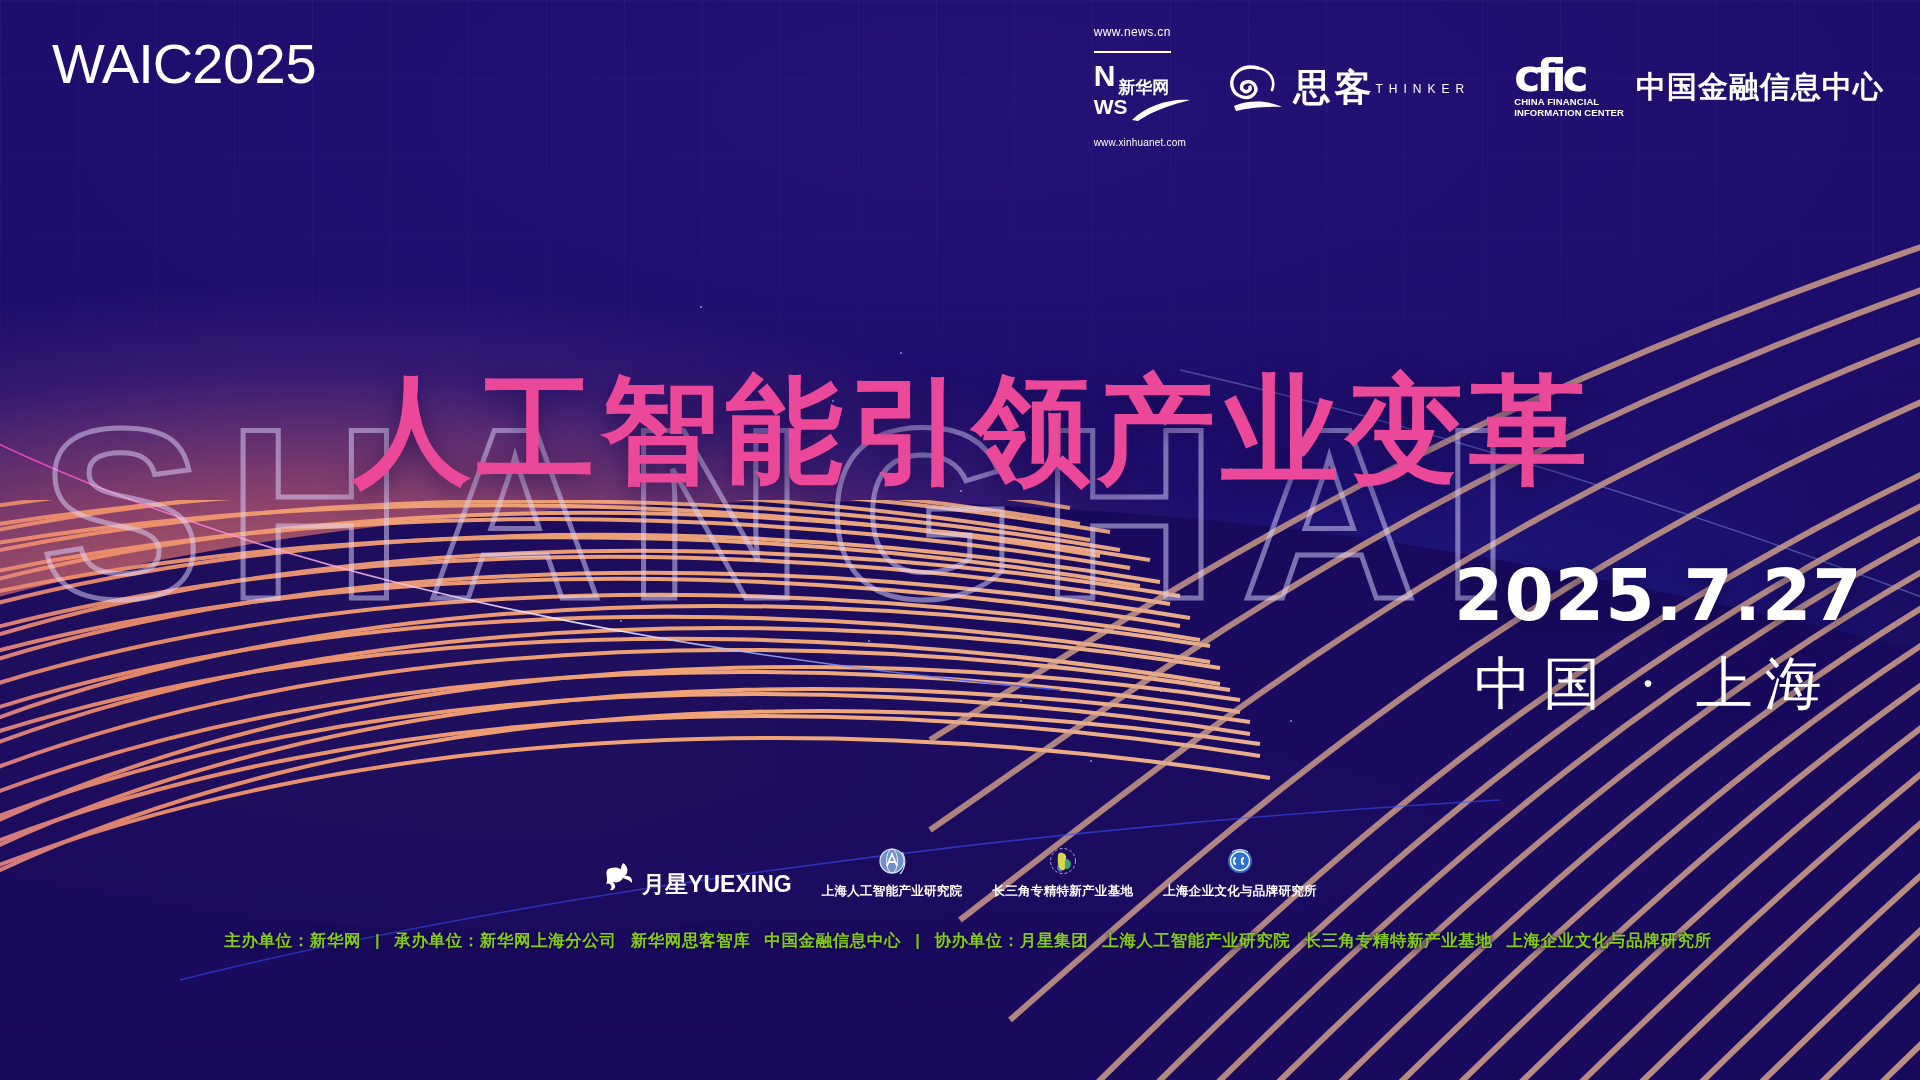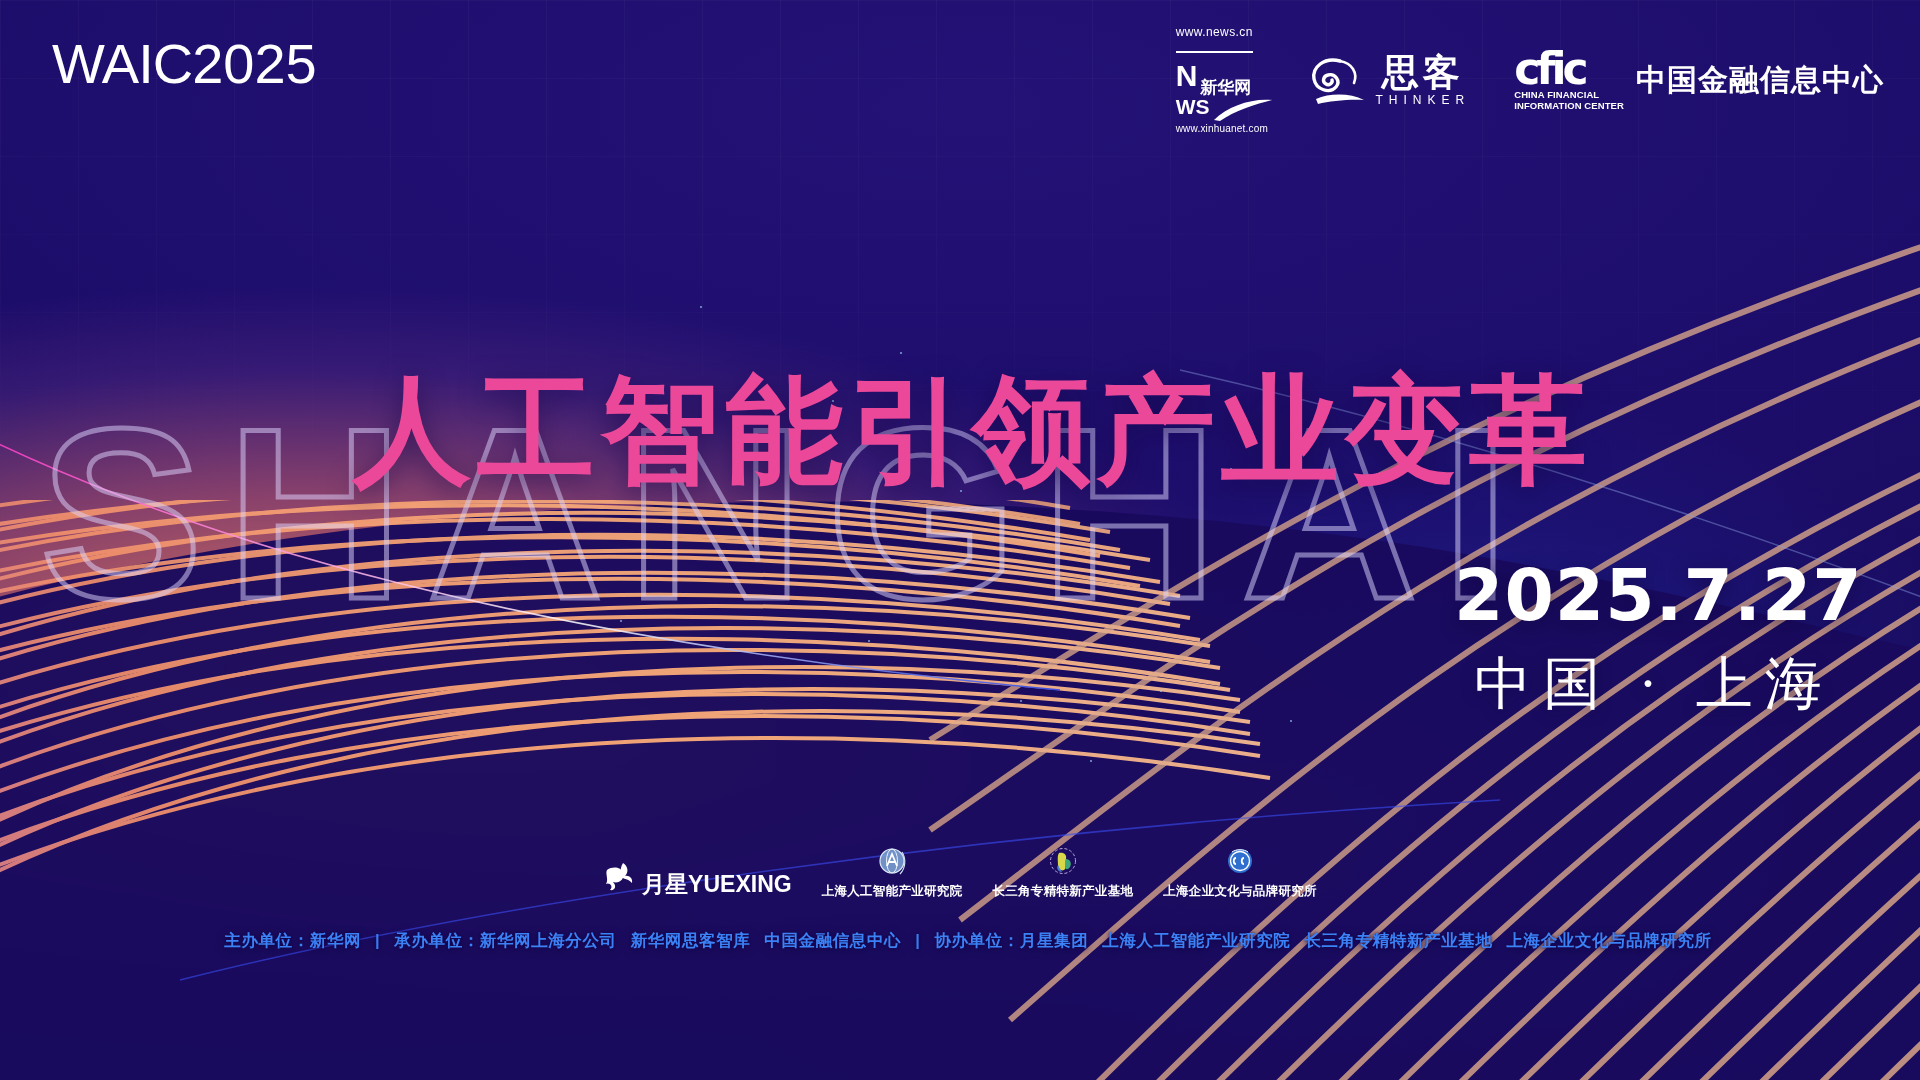--- a/index.html
+++ b/index.html
@@ -78,26 +78,26 @@
   .logos-top{
     position:absolute;right:36px;top:26px;
     display:flex;align-items:center;gap:36px;
   }
   .logo-xh{display:flex;flex-direction:column;align-items:flex-start;color:#fff;line-height:1;}
   .logo-xh .xh-url{font-size:12px;letter-spacing:.4px;border-bottom:2px solid #fff;padding-bottom:13px;margin-bottom:2px;}
   .logo-xh .xh-mid{display:flex;align-items:center;gap:3px;}
   .logo-xh .xh-n{font-size:30px;font-weight:700;line-height:.9;}
   .logo-xh .xh-cn{font-size:17px;font-weight:700;letter-spacing:0px;margin-top:24px;}
   .logo-xh .xh-ws{font-size:21px;font-weight:700;line-height:.9;margin-top:-3px;}
-  .logo-xh .xh-url2{font-size:10px;letter-spacing:.2px;margin-top:2px;}
+  .logo-xh .xh-url2{font-size:10px;letter-spacing:.2px;margin-top:16px;}
   .xh-swoosh{width:62px;height:26px;margin-left:2px;align-self:flex-end;}
 
   .logo-thinker{display:flex;align-items:center;gap:10px;color:#fff;}
   .thinker-mark{width:56px;height:50px;}
-  .thinker-txt{display:flex;flex-direction:column;align-items:center;line-height:1;}
+  .thinker-txt{display:flex;flex-direction:row;align-items:center;line-height:1;}
   .thinker-cn{font-size:37px;font-weight:700;letter-spacing:4px;font-family:"DejaVu Sans",sans-serif;}
   .thinker-en{font-size:12px;letter-spacing:6px;margin-top:3px;}
 
   .logo-cfic{display:flex;align-items:center;gap:12px;color:#fff;}
   .cfic-left{display:flex;flex-direction:column;margin-left:8px;}
   .cfic-mark{font-size:44px;font-weight:700;letter-spacing:-4px;line-height:.9;font-family:"DejaVu Sans",sans-serif;}
   .cfic-sub{font-size:9.5px;font-weight:700;line-height:1.18;letter-spacing:.1px;}
   .cfic-cn{font-size:30px;font-weight:700;letter-spacing:1px;}
 
   
@@ -139,21 +139,21 @@
   }
   .partner{display:flex;flex-direction:column;align-items:center;color:#fff;}
   .partner .p-name{font-size:12.5px;font-weight:700;letter-spacing:.3px;white-space:nowrap;margin-top:3px;}
   .p-yx{flex-direction:row;align-items:center;gap:5px;}
   .p-yx .yx-text{font-size:23px;font-weight:700;letter-spacing:0px;white-space:nowrap;margin-top:16px;}
   .p-icon{width:34px;height:34px;}
 
   
   .credits{
     position:absolute;left:16px;right:0;top:930px;text-align:center;
-    font-size:16.5px;font-weight:700;color:#3b82f6;letter-spacing:.6px;
+    font-size:16.5px;font-weight:700;color:#84cc16;letter-spacing:.6px;
     white-space:nowrap;
     text-shadow:0 2px 9px rgba(20,6,70,.85), 0 0 3px rgba(20,6,70,.9);
   }
   .credits .sep{padding:0 14px;opacity:.95;}
   .credits .gap{padding:0 7px;}
 
   
   .specks{position:absolute;inset:0;}
   .speck{position:absolute;width:2px;height:2px;border-radius:50%;background:#9fd8ff;opacity:.75;}
 </style>

